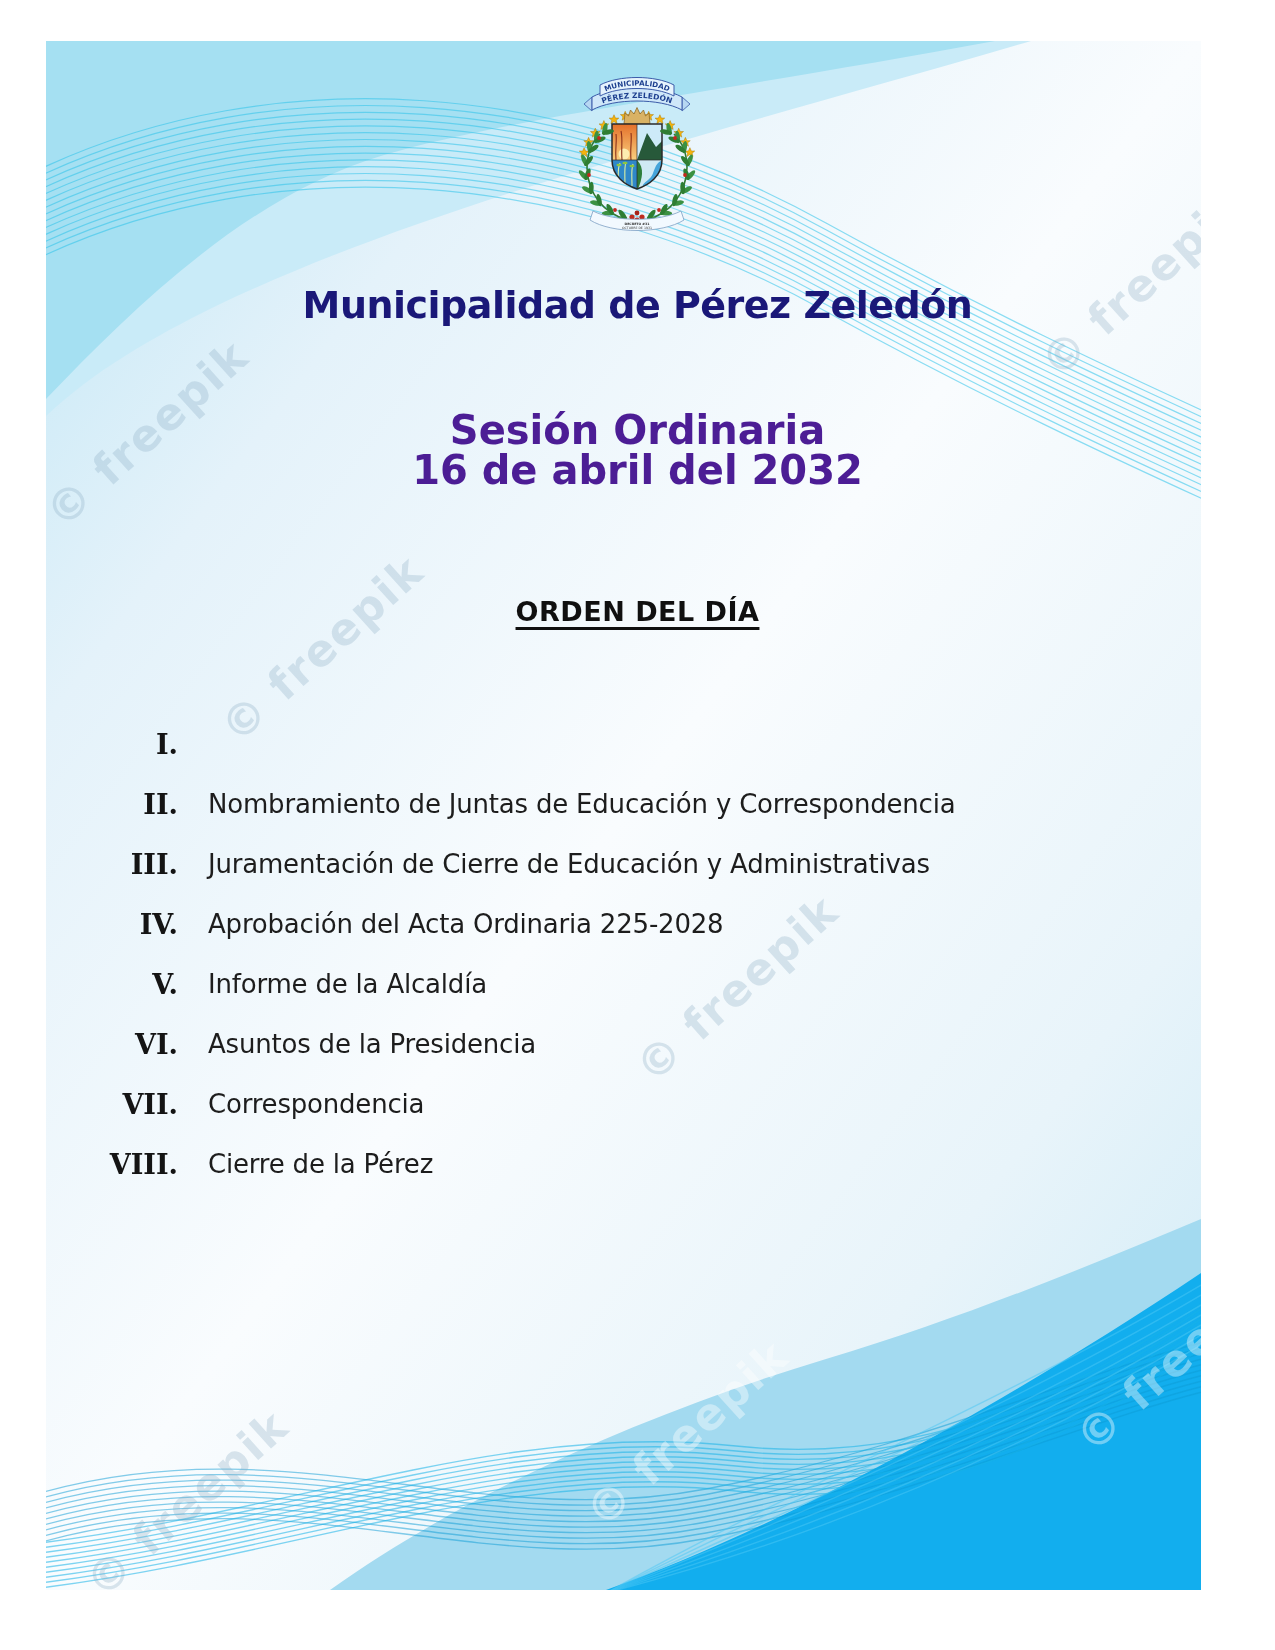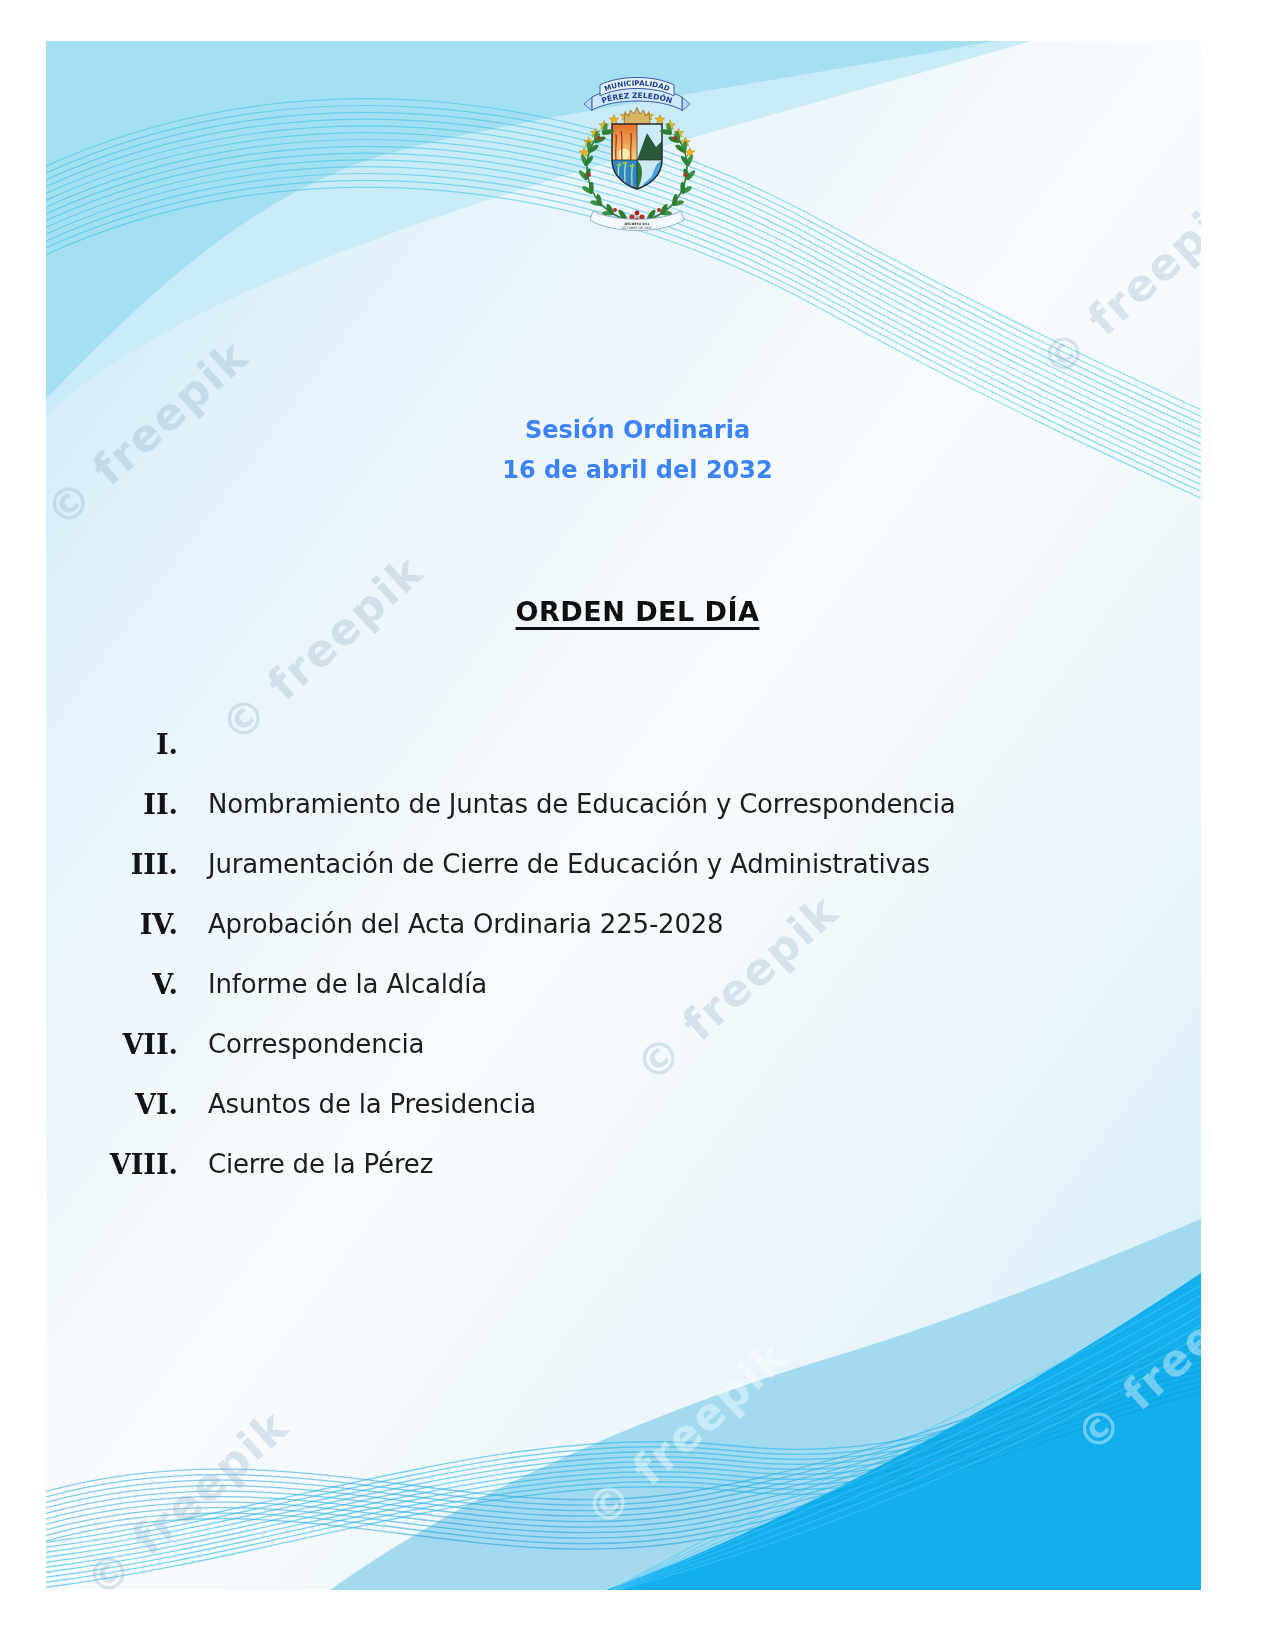--- a/index.html
+++ b/index.html
@@ -7,21 +7,21 @@
         font-family:"DejaVu Sans","Liberation Sans",sans-serif;}
   .art{position:absolute;left:46px;top:41px;width:1155px;height:1549px;overflow:hidden;}
   .art svg{position:absolute;inset:0;display:block;}
   .wm{position:absolute;font-weight:bold;font-size:44px;letter-spacing:2px;
       transform:rotate(-42deg);color:rgba(140,172,196,0.30);white-space:nowrap;pointer-events:none;}
   .wm.white{color:rgba(255,255,255,0.40);}
   .logo{position:absolute;left:562px;top:70px;width:150px;height:170px;}
   .title-block{position:absolute;left:0;right:0;top:282px;text-align:center;
                color:#1a1878;font-weight:bold;font-size:38px;line-height:46px;letter-spacing:-0.5px;}
   .session-block{position:absolute;left:0;right:0;top:410px;text-align:center;
-                 color:#3b82f6;font-weight:bold;font-size:24px;line-height:40px;}
+                 color:#4c1d95;font-weight:bold;font-size:40px;line-height:40px;}
   .orden{position:absolute;left:0;right:0;top:596px;text-align:center;color:#101010;
          font-weight:bold;font-size:27px;text-decoration:underline;
          text-decoration-thickness:3px;text-underline-offset:6px;letter-spacing:0.5px;}
   ol.agenda{position:absolute;left:0;right:0;top:714px;margin:0;padding:0;list-style:none;}
   ol.agenda li{display:flex;height:60px;align-items:center;}
   .num{width:178px;text-align:right;font-family:"DejaVu Serif","Liberation Serif",serif;
        font-weight:bold;font-size:27px;color:#141414;flex:0 0 178px;}
   .txt{margin-left:30px;font-size:26px;color:#1d1d1d;letter-spacing:-0.2px;}
 </style>
 </head>
@@ -232,20 +232,21 @@
     </g>
 
     <g>
       <path d="M28,150 C50,164 100,164 122,150 L119,141 C98,152 52,152 31,141 Z" fill="#f2f9ff" stroke="#7d9fc4" stroke-width="0.8"></path>
       <text x="75" y="154.8" font-size="3.2" text-anchor="middle" fill="#333333" font-weight="bold">DECRETO #31</text>
       <text x="75" y="159" font-size="3.2" text-anchor="middle" fill="#333333">OCTUBRE DE 1931</text>
     </g>
   </svg>
 
   <div class="title-block">
+    <div>Municipalidad de Pérez Zeledón</div>
   </div>
 
   <div class="session-block">
     <div>Sesión Ordinaria</div>
     <div>16 de abril del 2032</div>
   </div>
 
   <div class="orden">ORDEN DEL DÍA</div>
 
   <ol class="agenda">
@@ -262,26 +263,26 @@
     </li>
     <li>
       <span class="num">IV.</span>
       <span class="txt">Aprobación del Acta Ordinaria 225-2028</span>
     </li>
     <li>
       <span class="num">V.</span>
       <span class="txt">Informe de la Alcaldía</span>
     </li>
     <li>
+      <span class="num">VI.</span>
+      <span class="txt">Asuntos de la Presidencia</span>
+    </li>
+    <li>
       <span class="num">VII.</span>
       <span class="txt">Correspondencia</span>
     </li>
     <li>
-      <span class="num">VI.</span>
-      <span class="txt">Asuntos de la Presidencia</span>
-    </li>
-    <li>
       <span class="num">VIII.</span>
       <span class="txt">Cierre de la Pérez</span>
     </li>
   </ol>
 
 </div>
 
 </body></html>

